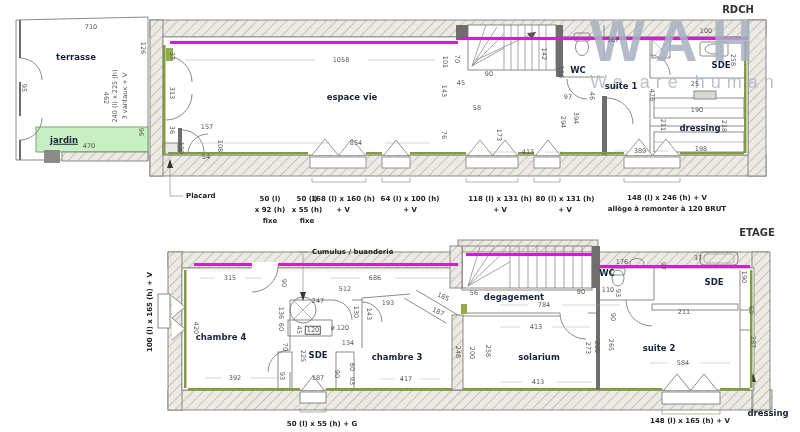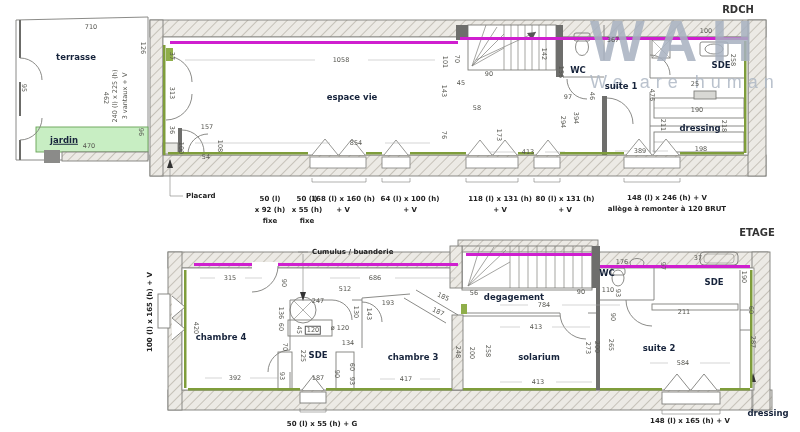--- a/index.html
+++ b/index.html
@@ -332,21 +332,21 @@
       <div class="dim" style="position: absolute; left: 698px; top: 258px; transform: translate(-50%, -50%) rotate(0deg);">37</div>
       <div class="dim" style="position: absolute; left: 744px; top: 277px; transform: translate(-50%, -50%) rotate(90deg);">190</div>
       <div class="dim" style="position: absolute; left: 684px; top: 312px; transform: translate(-50%, -50%) rotate(0deg);">211</div>
       <div class="dim" style="position: absolute; left: 751px; top: 310px; transform: translate(-50%, -50%) rotate(90deg);">60</div>
       <div class="dim" style="position: absolute; left: 613px; top: 317px; transform: translate(-50%, -50%) rotate(90deg);">90</div>
       <div class="dim" style="position: absolute; left: 611px; top: 345px; transform: translate(-50%, -50%) rotate(90deg);">265</div>
       <div class="dim" style="position: absolute; left: 683px; top: 363px; transform: translate(-50%, -50%) rotate(0deg);">584</div>
       <div class="dim" style="position: absolute; left: 753px; top: 342px; transform: translate(-50%, -50%) rotate(90deg);">287</div>
       <div class="dim room" style="position: absolute; left: 221px; top: 337px; transform: translate(-50%, -50%) rotate(0deg);">chambre 4</div>
       <div class="dim room" style="position: absolute; left: 318px; top: 355px; transform: translate(-50%, -50%) rotate(0deg);">SDE</div>
-      <div class="dim room" style="position: absolute; left: 413px; top: 357px; transform: translate(-50%, -50%) rotate(0deg);">chambre 3</div>
+      <div class="dim room" style="position: absolute; left: 397px; top: 357px; transform: translate(-50%, -50%) rotate(0deg);">chambre 3</div>
       <div class="dim room" style="position: absolute; left: 514px; top: 297px; transform: translate(-50%, -50%) rotate(0deg);">degagement</div>
       <div class="dim room" style="position: absolute; left: 539px; top: 357px; transform: translate(-50%, -50%) rotate(0deg);">solarium</div>
       <div class="dim room" style="position: absolute; left: 607px; top: 273px; transform: translate(-50%, -50%) rotate(0deg);">WC</div>
       <div class="dim room" style="position: absolute; left: 714px; top: 282px; transform: translate(-50%, -50%) rotate(0deg);">SDE</div>
       <div class="dim room" style="position: absolute; left: 659px; top: 348px; transform: translate(-50%, -50%) rotate(0deg);">suite 2</div>
       <div class="dim room" style="position: absolute; left: 768px; top: 413px; transform: translate(-50%, -50%) rotate(0deg);">dressing</div>
       <div class="ann" style="position: absolute; left: 312px; top: 252px; transform: translate(0px, -50%) rotate(0deg);">
         <div>Cumulus / buanderie</div>
       </div>
       <div class="ann" style="position: absolute; left: 150px; top: 312px; transform: translate(-50%, -50%) rotate(-90deg);">

